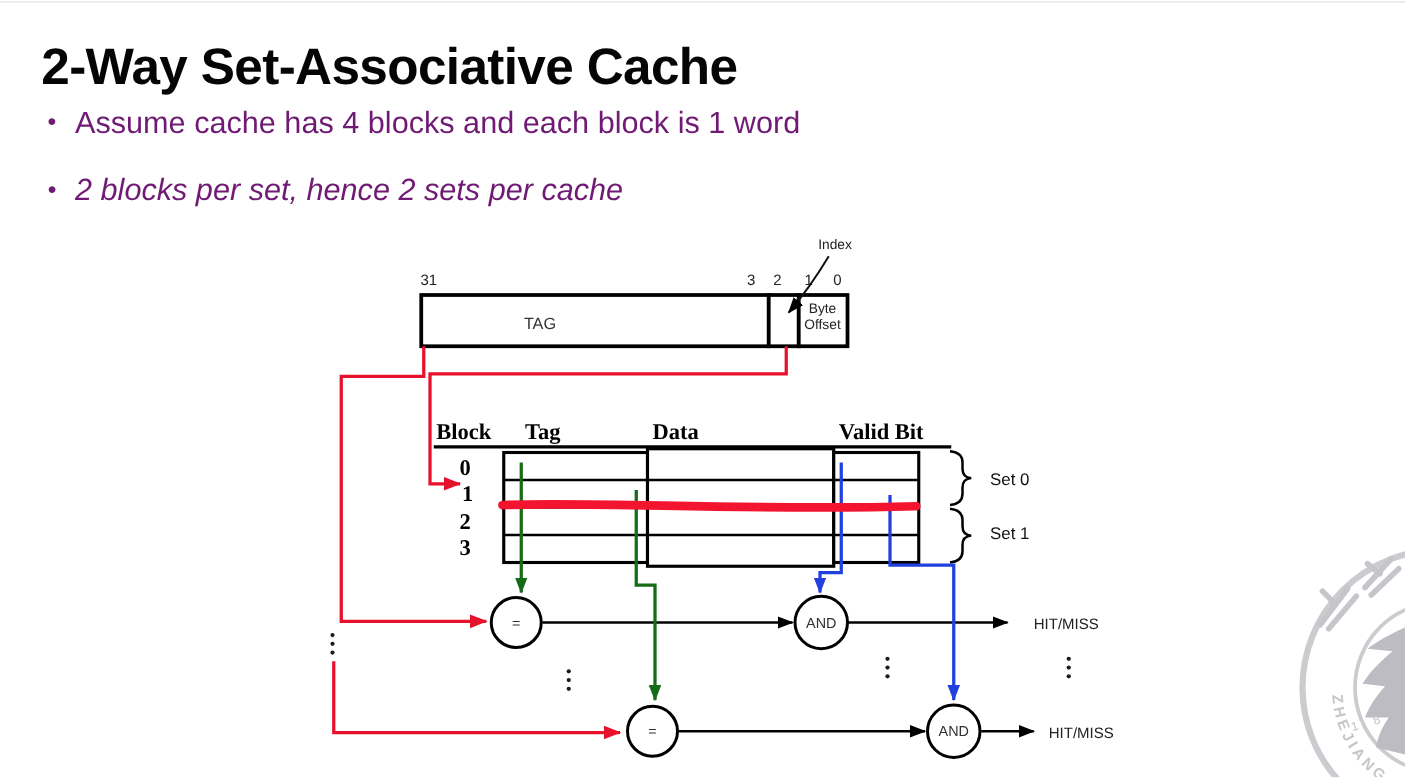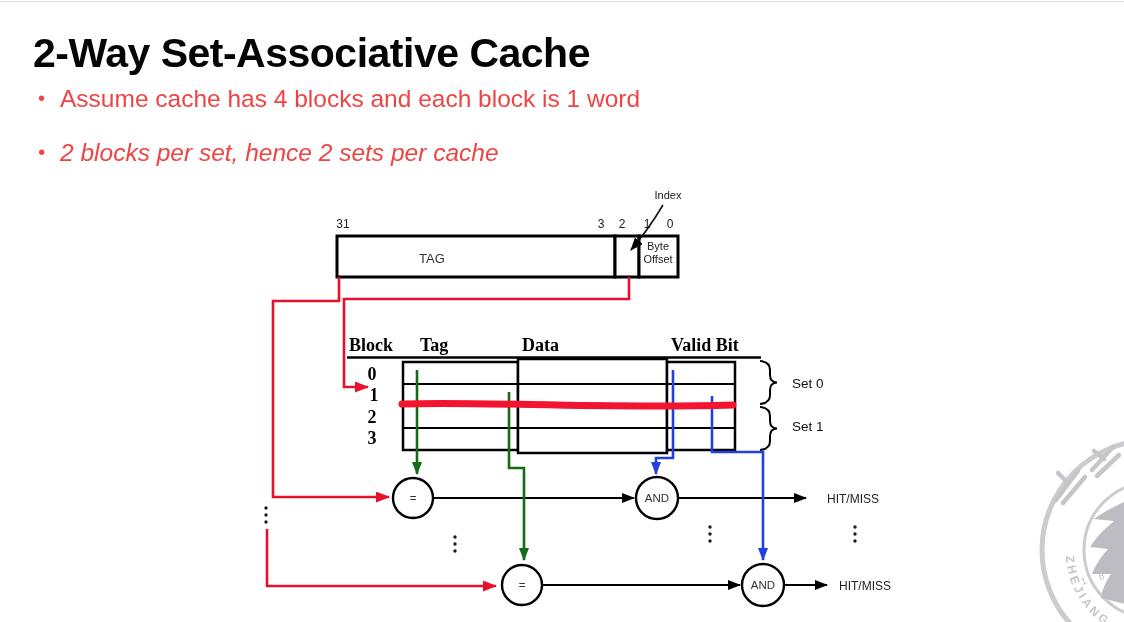--- a/index.html
+++ b/index.html
@@ -1,21 +1,21 @@
 <!DOCTYPE html>
 <html><head>
 <meta charset="utf-8">
 <style>
   html,body{margin:0;padding:0;background:#fff;}
   .canvas{position:relative;width:1124px;height:622px;background:#ffffff;overflow:hidden;
           font-family:"Liberation Sans",sans-serif;}
   .top-rule{position:absolute;left:0;top:1px;width:100%;height:1px;background:#e2e2e2;}
   .title{position:absolute;left:33px;top:3px;font-size:41px;font-weight:800;
          letter-spacing:-0.5px;color:#050505;white-space:nowrap;}
-  .bullet{position:absolute;left:38px;font-size:24.5px;color:#ef4444;white-space:nowrap;}
+  .bullet{position:absolute;left:38px;font-size:24.5px;color:#701a75;white-space:nowrap;}
   .bullet .dot{display:inline-block;width:22px;font-size:20px;vertical-align:2px;}
   .b1{top:85px;} .b2{top:139px;font-style:italic;}
   svg{position:absolute;left:0;top:0;}
   .t11{font:11px "Liberation Sans",sans-serif;fill:#222;}
   .t12{font:12px "Liberation Sans",sans-serif;fill:#222;}
   .t13{font:13px "Liberation Sans",sans-serif;fill:#333;}
   .t14{font:13.5px "Liberation Sans",sans-serif;fill:#111;}
   .hdr{font:bold 18px "Liberation Serif",serif;fill:#000;}
   .blknum{font:bold 18px "Liberation Serif",serif;fill:#000;}
   .gate{font:11.5px "Liberation Sans",sans-serif;fill:#333;}

